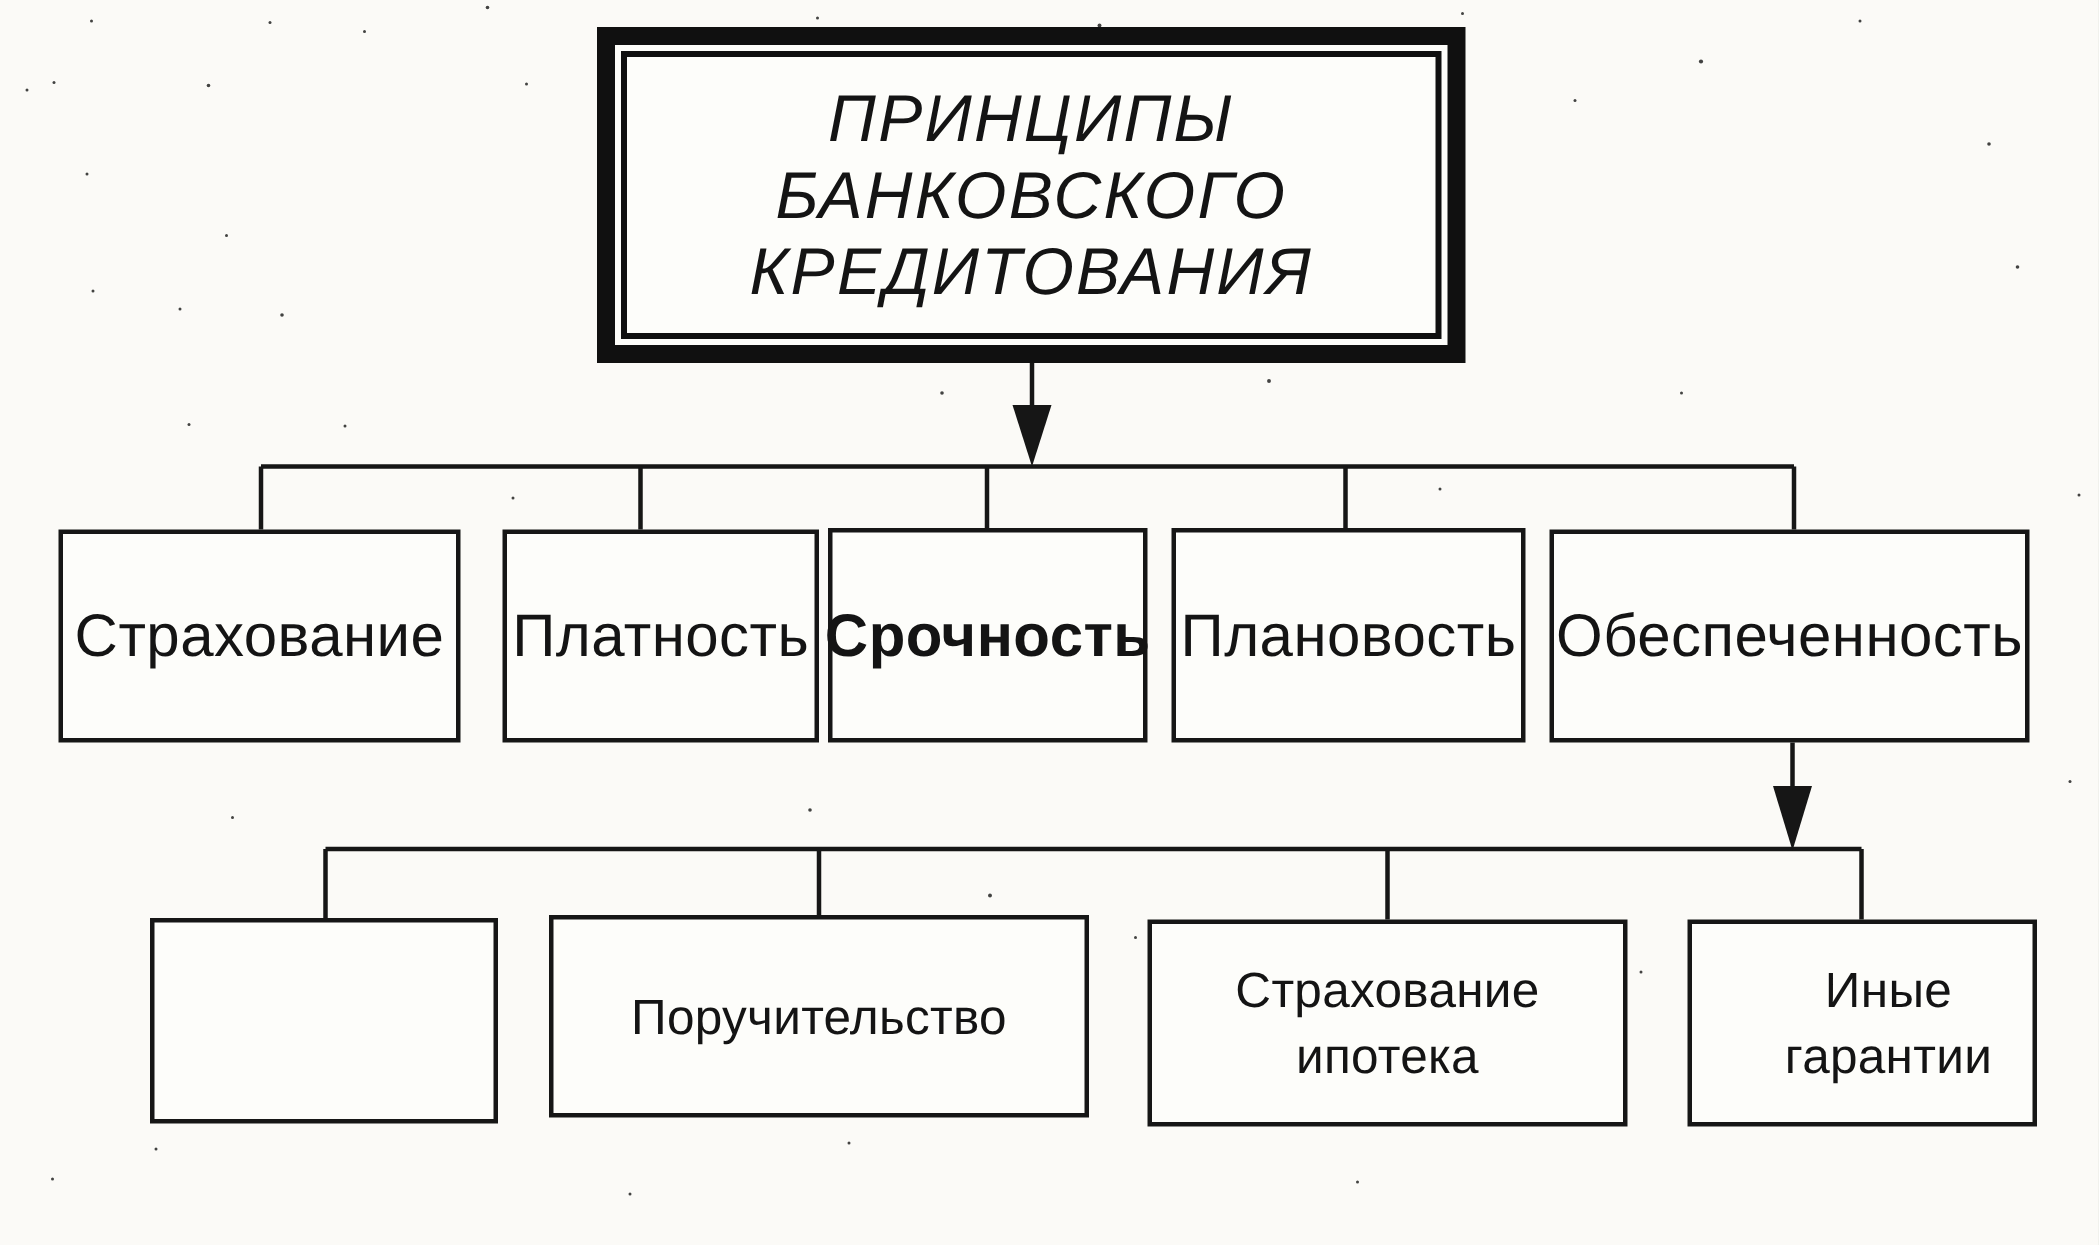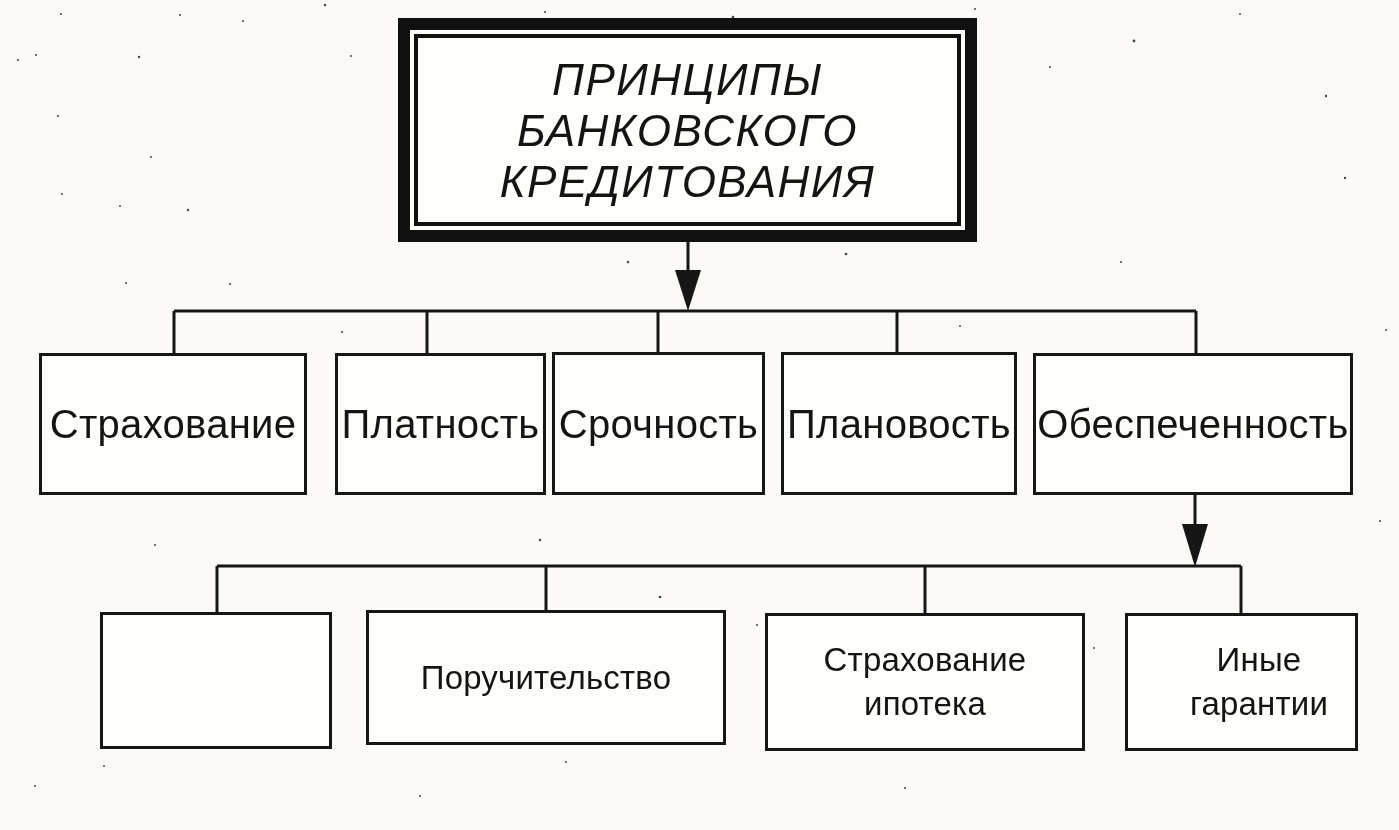--- a/index.html
+++ b/index.html
@@ -123,21 +123,21 @@
       </div>
     </div>
   </div>
 
   <div class="node" style="left:39px;top:353px;width:268px;height:142px;">
     <span class="lbl">Страхование</span>
   </div>
   <div class="node" style="left:335px;top:353px;width:211px;height:142px;">
     <span class="lbl">Платность</span>
   </div>
-  <div class="node" style="left:552px;top:352px;width:213px;height:143px;">
+  <div class="node" style="left:552px;top:352px;width:213px;height:143px;font-weight:bold;">
     <span class="lbl">Срочность</span>
   </div>
   <div class="node" style="left:781px;top:352px;width:236px;height:143px;">
     <span class="lbl">Плановость</span>
   </div>
   <div class="node" style="left:1033px;top:353px;width:320px;height:142px;">
     <span class="lbl">Обеспеченность</span>
   </div>
 
   <div class="node small" style="left:100px;top:612px;width:232px;height:137px;">

